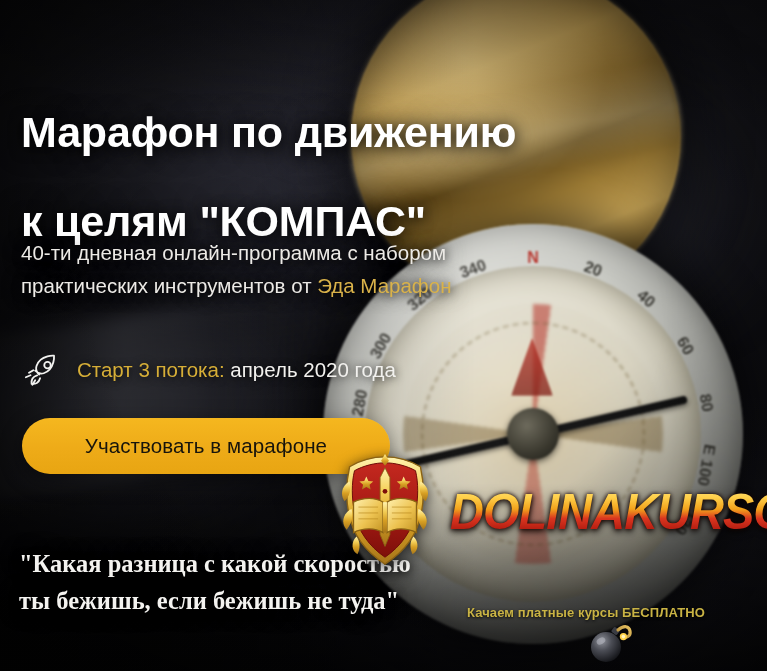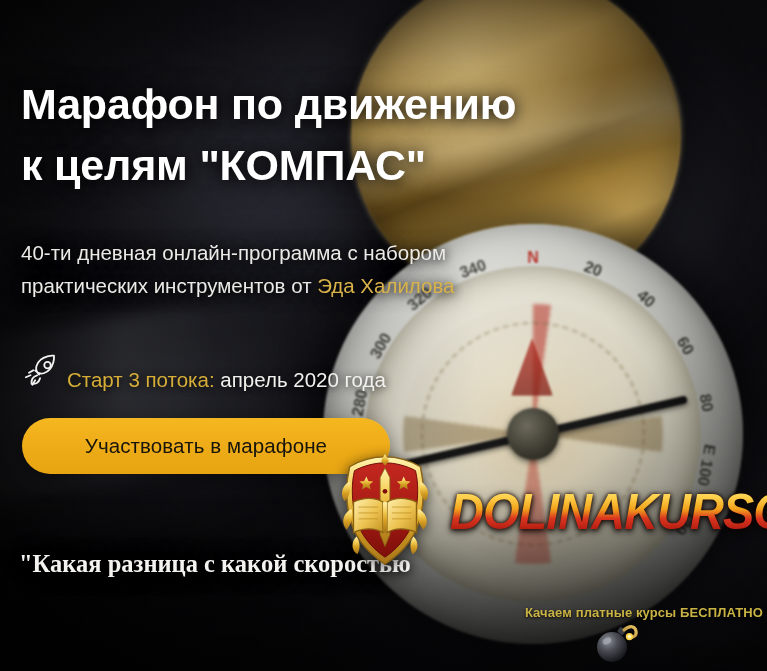--- a/index.html
+++ b/index.html
@@ -181,33 +181,33 @@
 
   
   .content { position:absolute; left:0; top:0; width:767px; height:671px; }
 
   .headline {
     position:absolute; left:21px; top:74px; width:680px;
     font-size:43px; font-weight:700; line-height:1.42;
     color:#ffffff; letter-spacing:-0.2px;
     text-shadow:0 2px 14px rgba(0,0,0,0.85), 0 0 28px rgba(0,0,0,0.6);
   }
-  .headline .ln { display:block; }
+  .headline .ln { display:block;margin-top:28px; }
 
   .subtitle {
     position:absolute; left:21px; top:236px; width:560px;
     font-size:20.5px; font-weight:400; line-height:1.62;
     color:#eceae6;
     text-shadow:0 1px 10px rgba(0,0,0,0.9), 0 0 20px rgba(0,0,0,0.7);
   }
   .subtitle .accent { color:#d9b24a; }
 
   .startline {
     position:absolute; left:21px; top:350px;
-    display:flex; align-items:flex-end; gap:4px;
+    display:flex; align-items:center; gap:14px;
     font-size:20.5px; line-height:1;
   }
   .rocket-icon { width:42px; height:40px; flex:0 0 42px; display:block; }
   .start-gold {
     color:#d6ae37;
     text-shadow:0 1px 8px rgba(0,0,0,0.9);
   }
   .start-white {
     color:#f2f1ee;
     text-shadow:0 1px 8px rgba(0,0,0,0.9);
@@ -249,22 +249,22 @@
                                         #d9351f 62%, #a8150c 88%, #7d0b05 100%);
     -webkit-background-clip:text; background-clip:text;
     -webkit-text-fill-color:transparent; color:transparent;
     text-shadow:0 0 1px rgba(0,0,0,0.0);
     filter:drop-shadow(0 0 2px rgba(30,5,0,0.95)) drop-shadow(0 2px 3px rgba(0,0,0,0.8));
     transform:scaleY(1.06);
   }
 
   
   .wm-boom {
-    position:absolute; right:4px; bottom:6px;
-    width:290px; text-align:right;
+    position:absolute; right:10px; bottom:6px;
+    width:290px; text-align:left;
   }
   .wm-boom-tag {
     font-family:"Liberation Sans", sans-serif;
     font-size:13px; font-weight:700; color:#c9b344;
     letter-spacing:0.1px;
     text-shadow:0 1px 3px rgba(0,0,0,0.95);
     margin-bottom:1px;
   }
   .wm-boom-row { position:relative; display:flex; align-items:center; justify-content:center; }
   .wm-boom-name {
@@ -320,39 +320,40 @@
 
   <div class="content">
 
     <h1 class="headline">
       <span class="ln">Марафон по движению</span>
       <span class="ln">к целям "КОМПАС"</span>
     </h1>
 
     <p class="subtitle">
       <span>40-ти дневная онлайн-программа с набором</span><br>
-      <span>практических инструментов от </span><span class="accent">Эда Халилова</span>
+      <span>практических инструментов от </span><span class="accent">Эда Марафон</span>
     </p>
 
     <div class="startline">
       <svg class="rocket-icon" viewBox="0 0 48 48" fill="none">
         <path d="M20.5 29.5C17.2 26.2 16.2 22.8 17.4 19.2c1.7-5.2 6.6-9.7 13.2-11.5 2.9-.8 5.6-1 7.8-.8.2 2.2 0 4.9-.8 7.8-1.8 6.6-6.3 11.5-11.5 13.2-3.6 1.2-7 .2-10.3-3.1" stroke="#f2f2f0" stroke-width="2.2" stroke-linejoin="round" stroke-linecap="round"></path>
         <circle cx="30.6" cy="18.2" r="3.9" stroke="#f2f2f0" stroke-width="2.2"></circle>
         <path d="M18.2 30.4c-2.3.6-4.4 1.9-5.6 3.9-1 1.7-1.3 3.9-1.1 6.3 2.4.2 4.6-.1 6.3-1.1 2-1.2 3.3-3.3 3.9-5.6" stroke="#f2f2f0" stroke-width="2.2" stroke-linejoin="round" stroke-linecap="round"></path>
         <path d="M13.6 24.2l-5.2 3.2M10.2 30.3l-5.6 2.4M15.8 36.4l-3.3 5.2" stroke="#f2f2f0" stroke-width="2.2" stroke-linecap="round"></path>
       </svg>
       <span>
         <span class="start-gold">Старт 3 потока:</span><span class="start-white"> апрель 2020 года</span>
       </span>
     </div>
 
     <button class="cta-button">Участвовать в марафоне</button>
 
     <blockquote class="quote">
       <span class="ln">"Какая разница с какой скоростью</span>
+      <span class="ln">ты бежишь, если бежишь не туда"</span>
     </blockquote>
 
   </div>
 
   <div class="wm-dolina">
     <svg class="wm-shield" viewBox="0 0 120 120">
       <defs>
         <linearGradient id="goldG" x1="0" y1="0" x2="0" y2="1">
           <stop offset="0%" stop-color="#fff3b0"></stop>
           <stop offset="30%" stop-color="#f4cf58"></stop>

